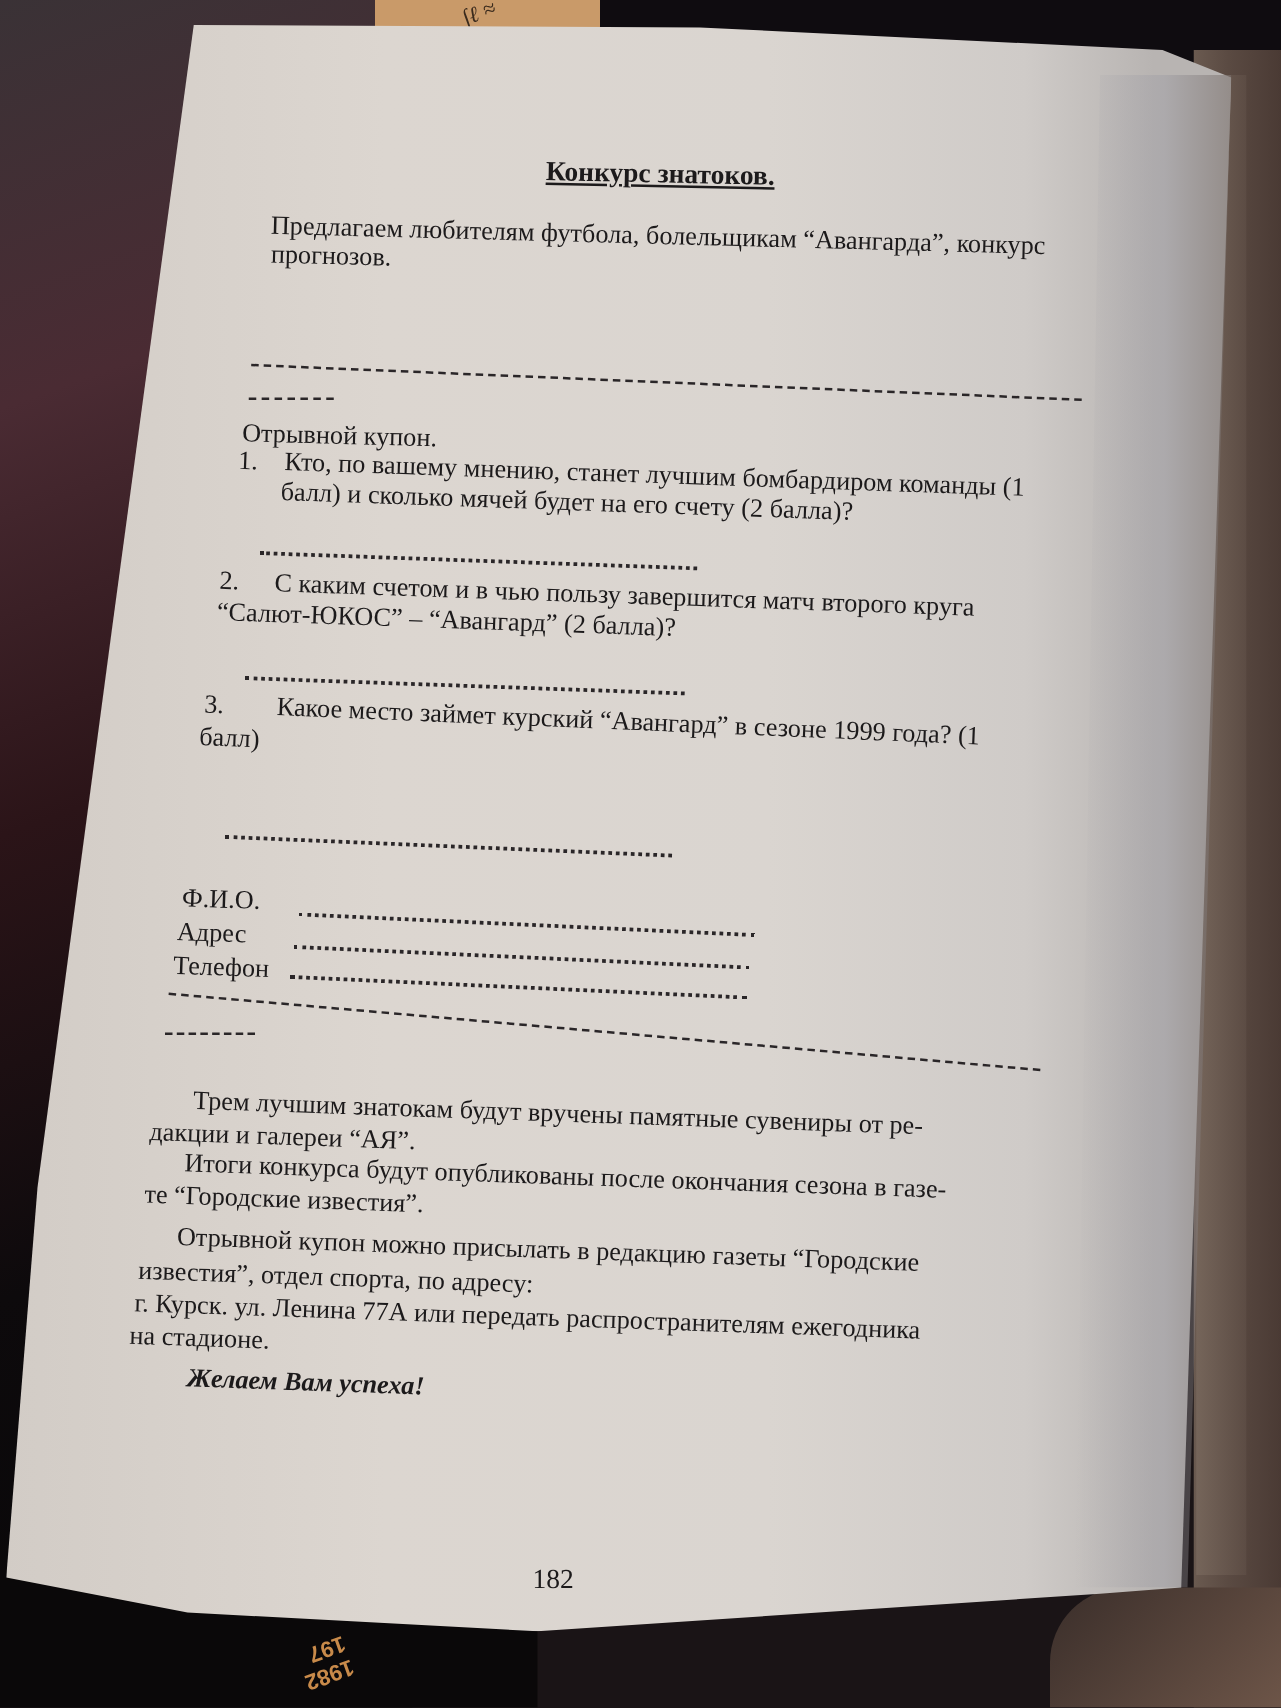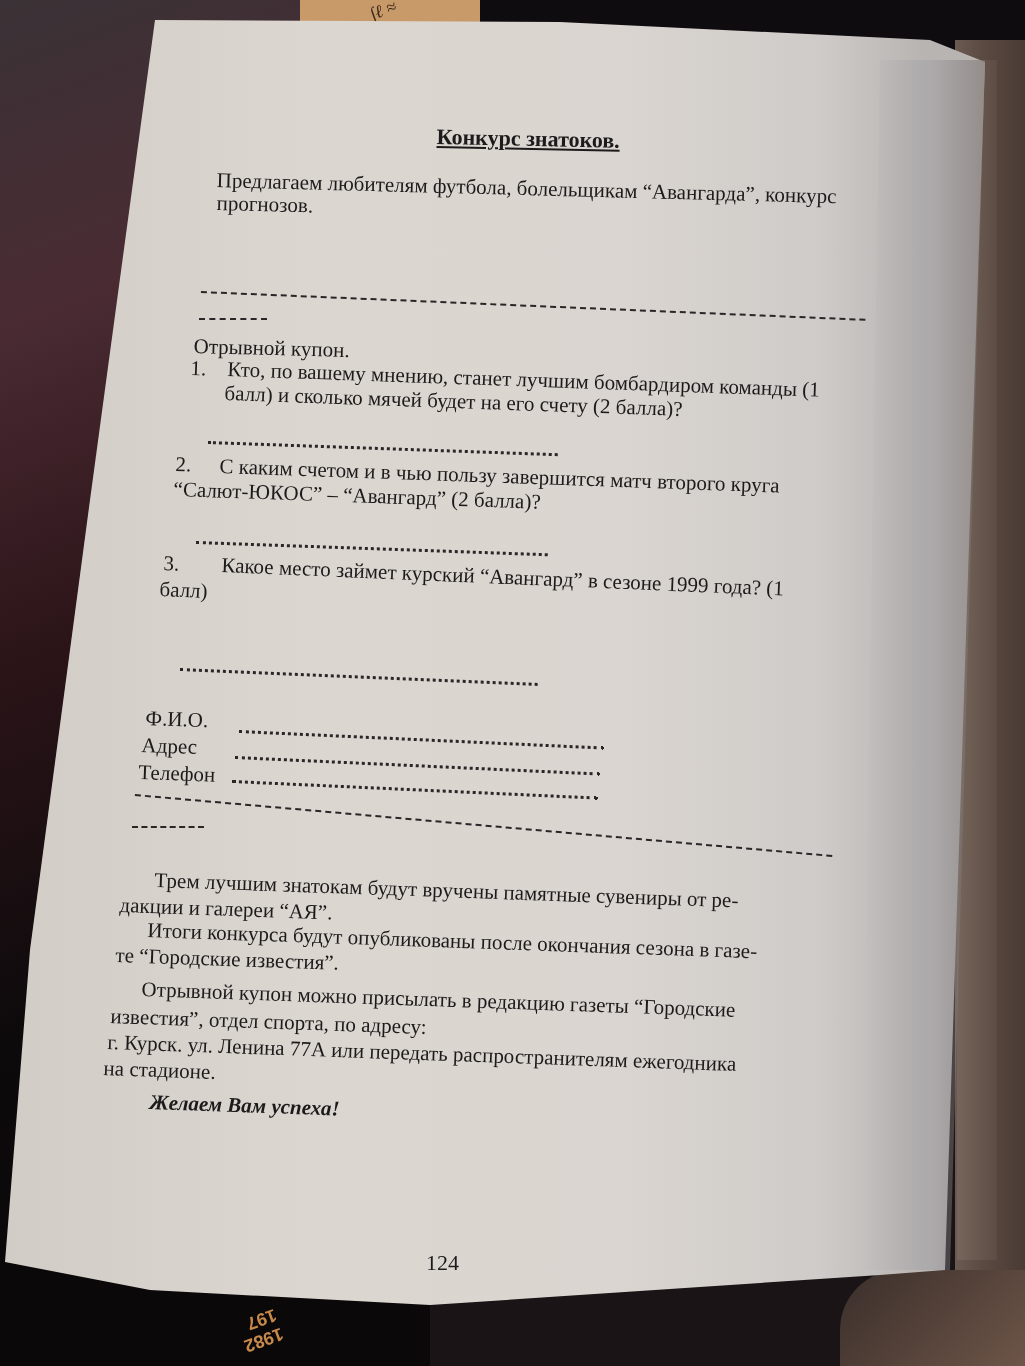--- a/index.html
+++ b/index.html
@@ -205,14 +205,14 @@
   <div class="line tilt2" style="left:148px; top:918px;">Итоги конкурса будут опубликованы после окончания сезона в газе-</div>
   <div class="line tilt2" style="left:116px; top:943px;">те “Городские известия”.</div>
 
   <div class="line tilt2" style="left:142px; top:977px;">Отрывной купон можно присылать в редакцию газеты “Городские</div>
   <div class="line tilt2" style="left:111px; top:1004px;">известия”, отдел спорта, по адресу:</div>
   <div class="line tilt2" style="left:108px; top:1030px;">г. Курск. ул. Ленина 77А или передать распространителям ежегодника</div>
   <div class="line tilt2" style="left:104px; top:1056px;">на стадионе.</div>
 
   <div class="line tilt2 italic-bold" style="left:150px; top:1090px;">Желаем Вам успеха!</div>
 
-  <div class="page-number">124</div>
+  <div class="page-number">182</div>
 </div>
 
 </body></html>

